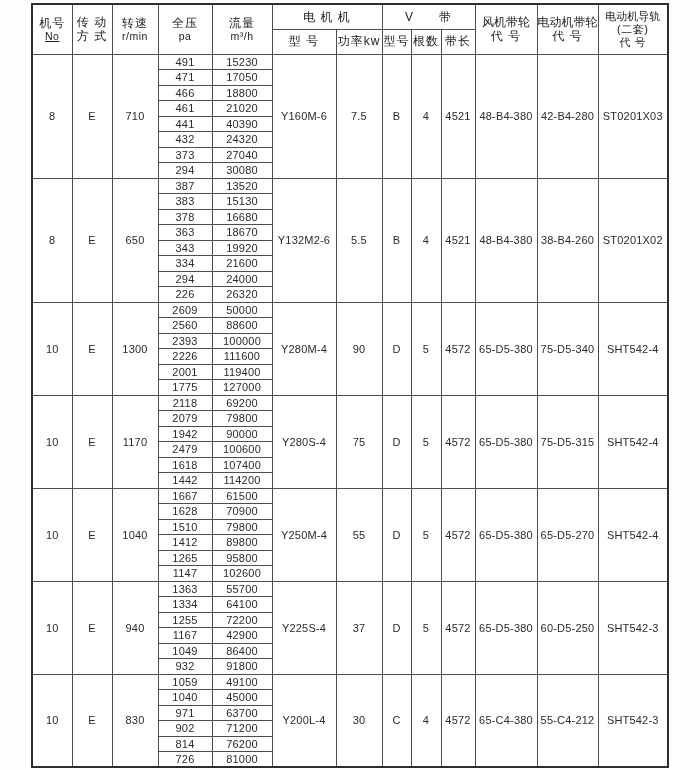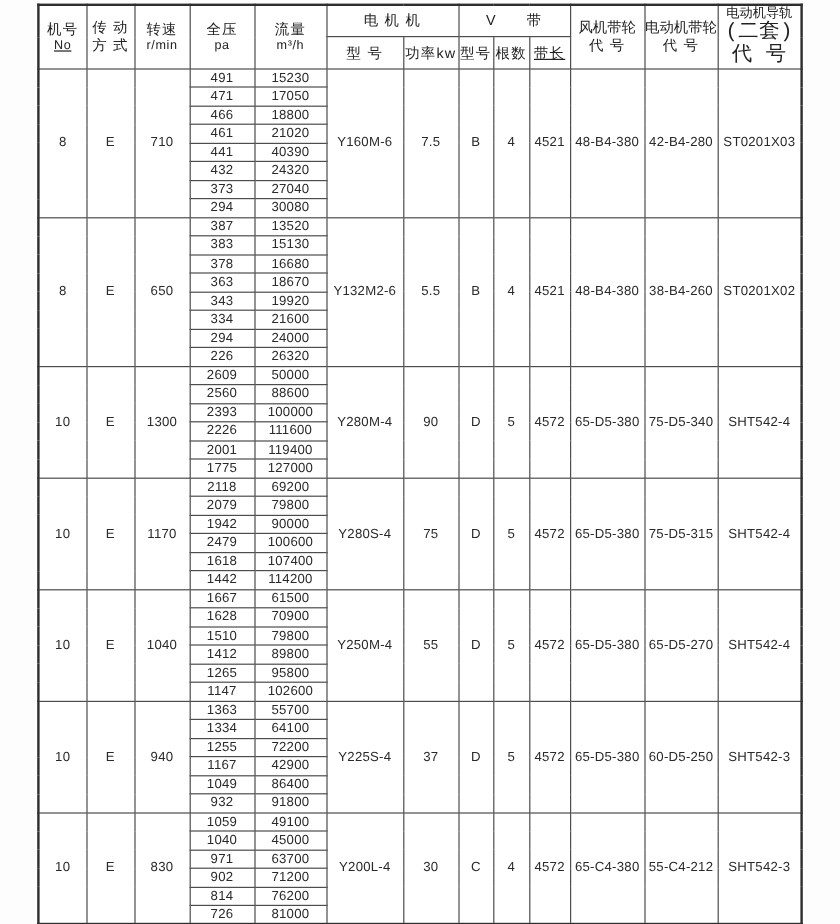--- a/index.html
+++ b/index.html
@@ -39,33 +39,33 @@
     font-size: 12px;
     letter-spacing: 1px;
     line-height: 1.2;
   }
   th .l2 {
     font-size: 10.5px;
     letter-spacing: 0.5px;
   }
   th .l3 { font-size: 10.5px; letter-spacing: 0.5px; }
   th.rail-h { font-size: 11px; line-height: 1.15; letter-spacing: 0px; }
-  th.rail-h .l2, th.rail-h .l3 { font-size: 17px; font-family: Liberation Mono, monospace; }
+  th.rail-h .l2, th.rail-h .l3 { font-size: 11px; }
   .vflex {
     display: flex;
     justify-content: space-around;
     padding: 0 10px;
   }
   td {
     font-size: 11px;
     letter-spacing: 0.2px;
     color: #2a2a2a;
   }
   td.dbl { border-left: 3px double #4d4d4d; }
-  th.dbl { border-left: 3px double #4d4d4d; text-decoration: underline; }
+  th.dbl { border-left: 3px double #4d4d4d; }
   .uline { text-decoration: underline; }
 </style>
 </head>
 <body>
 
 <div class="page">
   <table class="spec">
     <colgroup>
       <col style="width:40px">
         <col style="width:40px">

